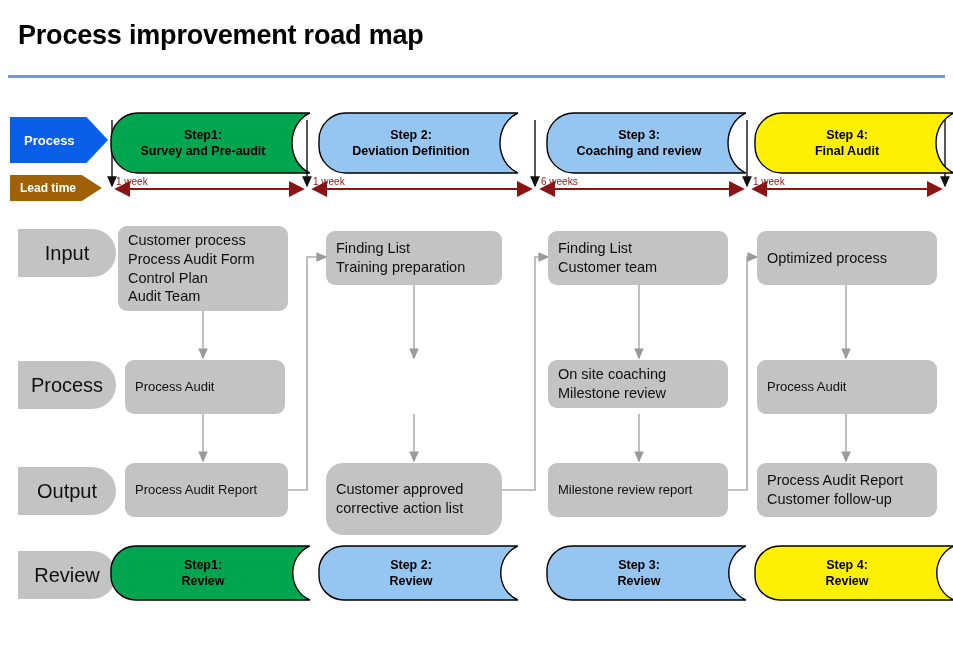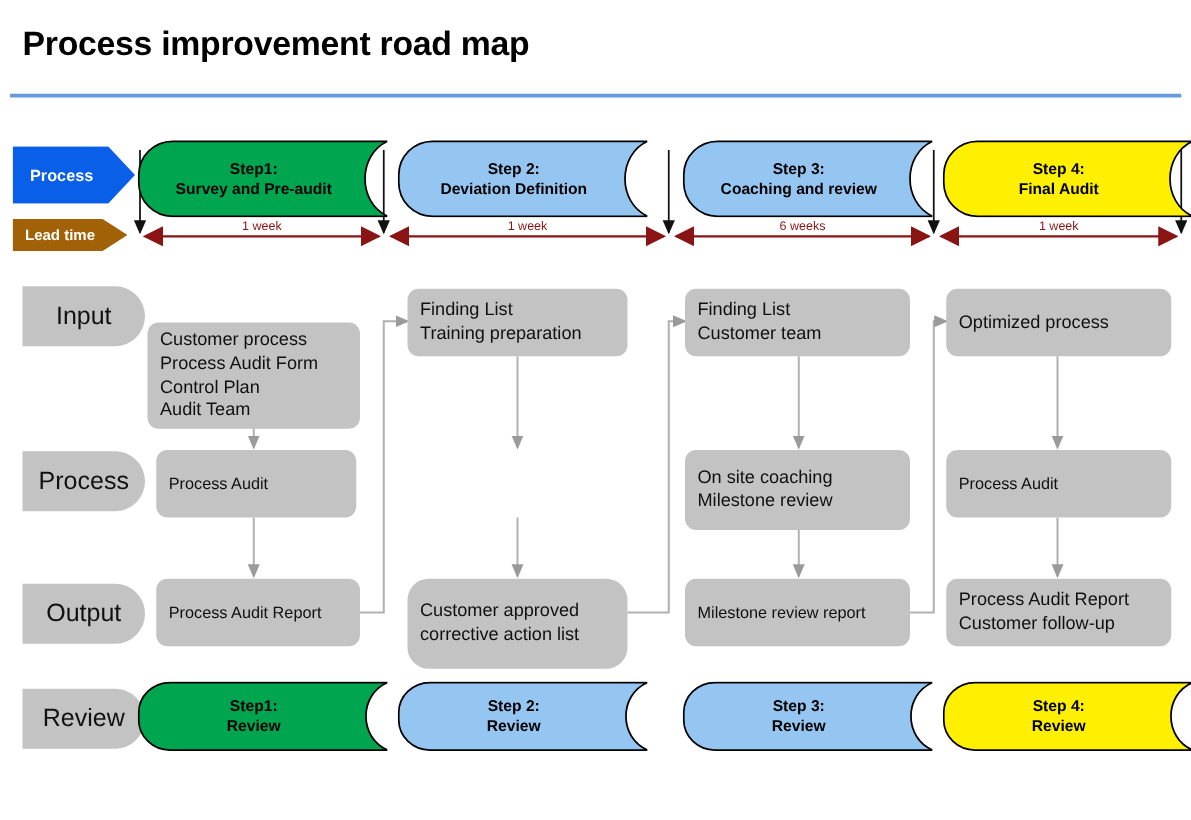--- a/index.html
+++ b/index.html
@@ -50,21 +50,21 @@
     position:absolute;left:0;top:0;width:100%;height:62px;
     display:flex;flex-direction:column;align-items:center;justify-content:center;
     font-size:12.5px;font-weight:bold;color:#000;line-height:1.32;
     pointer-events:none;text-align:center;
     padding-right:14px;box-sizing:border-box;
   }
   .flag.rev{height:56px;}
   .flag.rev .lbl{height:56px;}
   .lead-label{
     position:absolute;font-size:10px;color:#8a1414;
-    white-space:nowrap;text-align:center;
+    white-space:nowrap;
   }
 
   
   .rowlabel{
     position:absolute;left:18px;width:98px;height:48px;
     background:#c3c3c3;
     border-radius:0 26px 26px 0;
     display:flex;align-items:center;justify-content:center;
     font-size:20px;color:#111;
   }
@@ -203,21 +203,21 @@
       <span>Step 4:</span>
       <span>Final Audit</span>
     </div>
   </div>
 
   <div class="lead-label" style="left:116px;top:176px;width:187px;">1 week</div>
   <div class="lead-label" style="left:313px;top:176px;width:218px;">1 week</div>
   <div class="lead-label" style="left:541px;top:176px;width:202px;">6 weeks</div>
   <div class="lead-label" style="left:753px;top:176px;width:188px;">1 week</div>
 
-  <div class="cbox" style="left:118px;top:226px;width:170px;height:85px;margin-top:32px;">
+  <div class="cbox" style="left:118px;top:226px;width:170px;height:85px;">
     <span class="ln">Customer process</span>
     <span class="ln">Process Audit Form</span>
     <span class="ln">Control Plan</span>
     <span class="ln">Audit Team</span>
   </div>
 
   <div class="cbox" style="left:326px;top:231px;width:176px;height:54px;">
     <span class="ln">Finding List</span>
     <span class="ln">Training preparation</span>
   </div>
@@ -229,21 +229,21 @@
 
   <div class="cbox" style="left:757px;top:231px;width:180px;height:54px;">
     <span class="ln">Optimized process</span>
   </div>
 
   <div class="cbox sm" style="left:125px;top:360px;width:160px;height:54px;">
     <span class="ln">Process Audit</span>
   </div>
 
 
-  <div class="cbox" style="left:548px;top:360px;width:180px;height:64px;">
+  <div class="cbox" style="left:548px;top:360px;width:180px;height:48px;">
     <span class="ln">On site coaching</span>
     <span class="ln">Milestone review</span>
   </div>
 
   <div class="cbox sm" style="left:757px;top:360px;width:180px;height:54px;">
     <span class="ln">Process Audit</span>
   </div>
 
   <div class="cbox sm" style="left:125px;top:463px;width:163px;height:54px;">
     <span class="ln">Process Audit Report</span>

